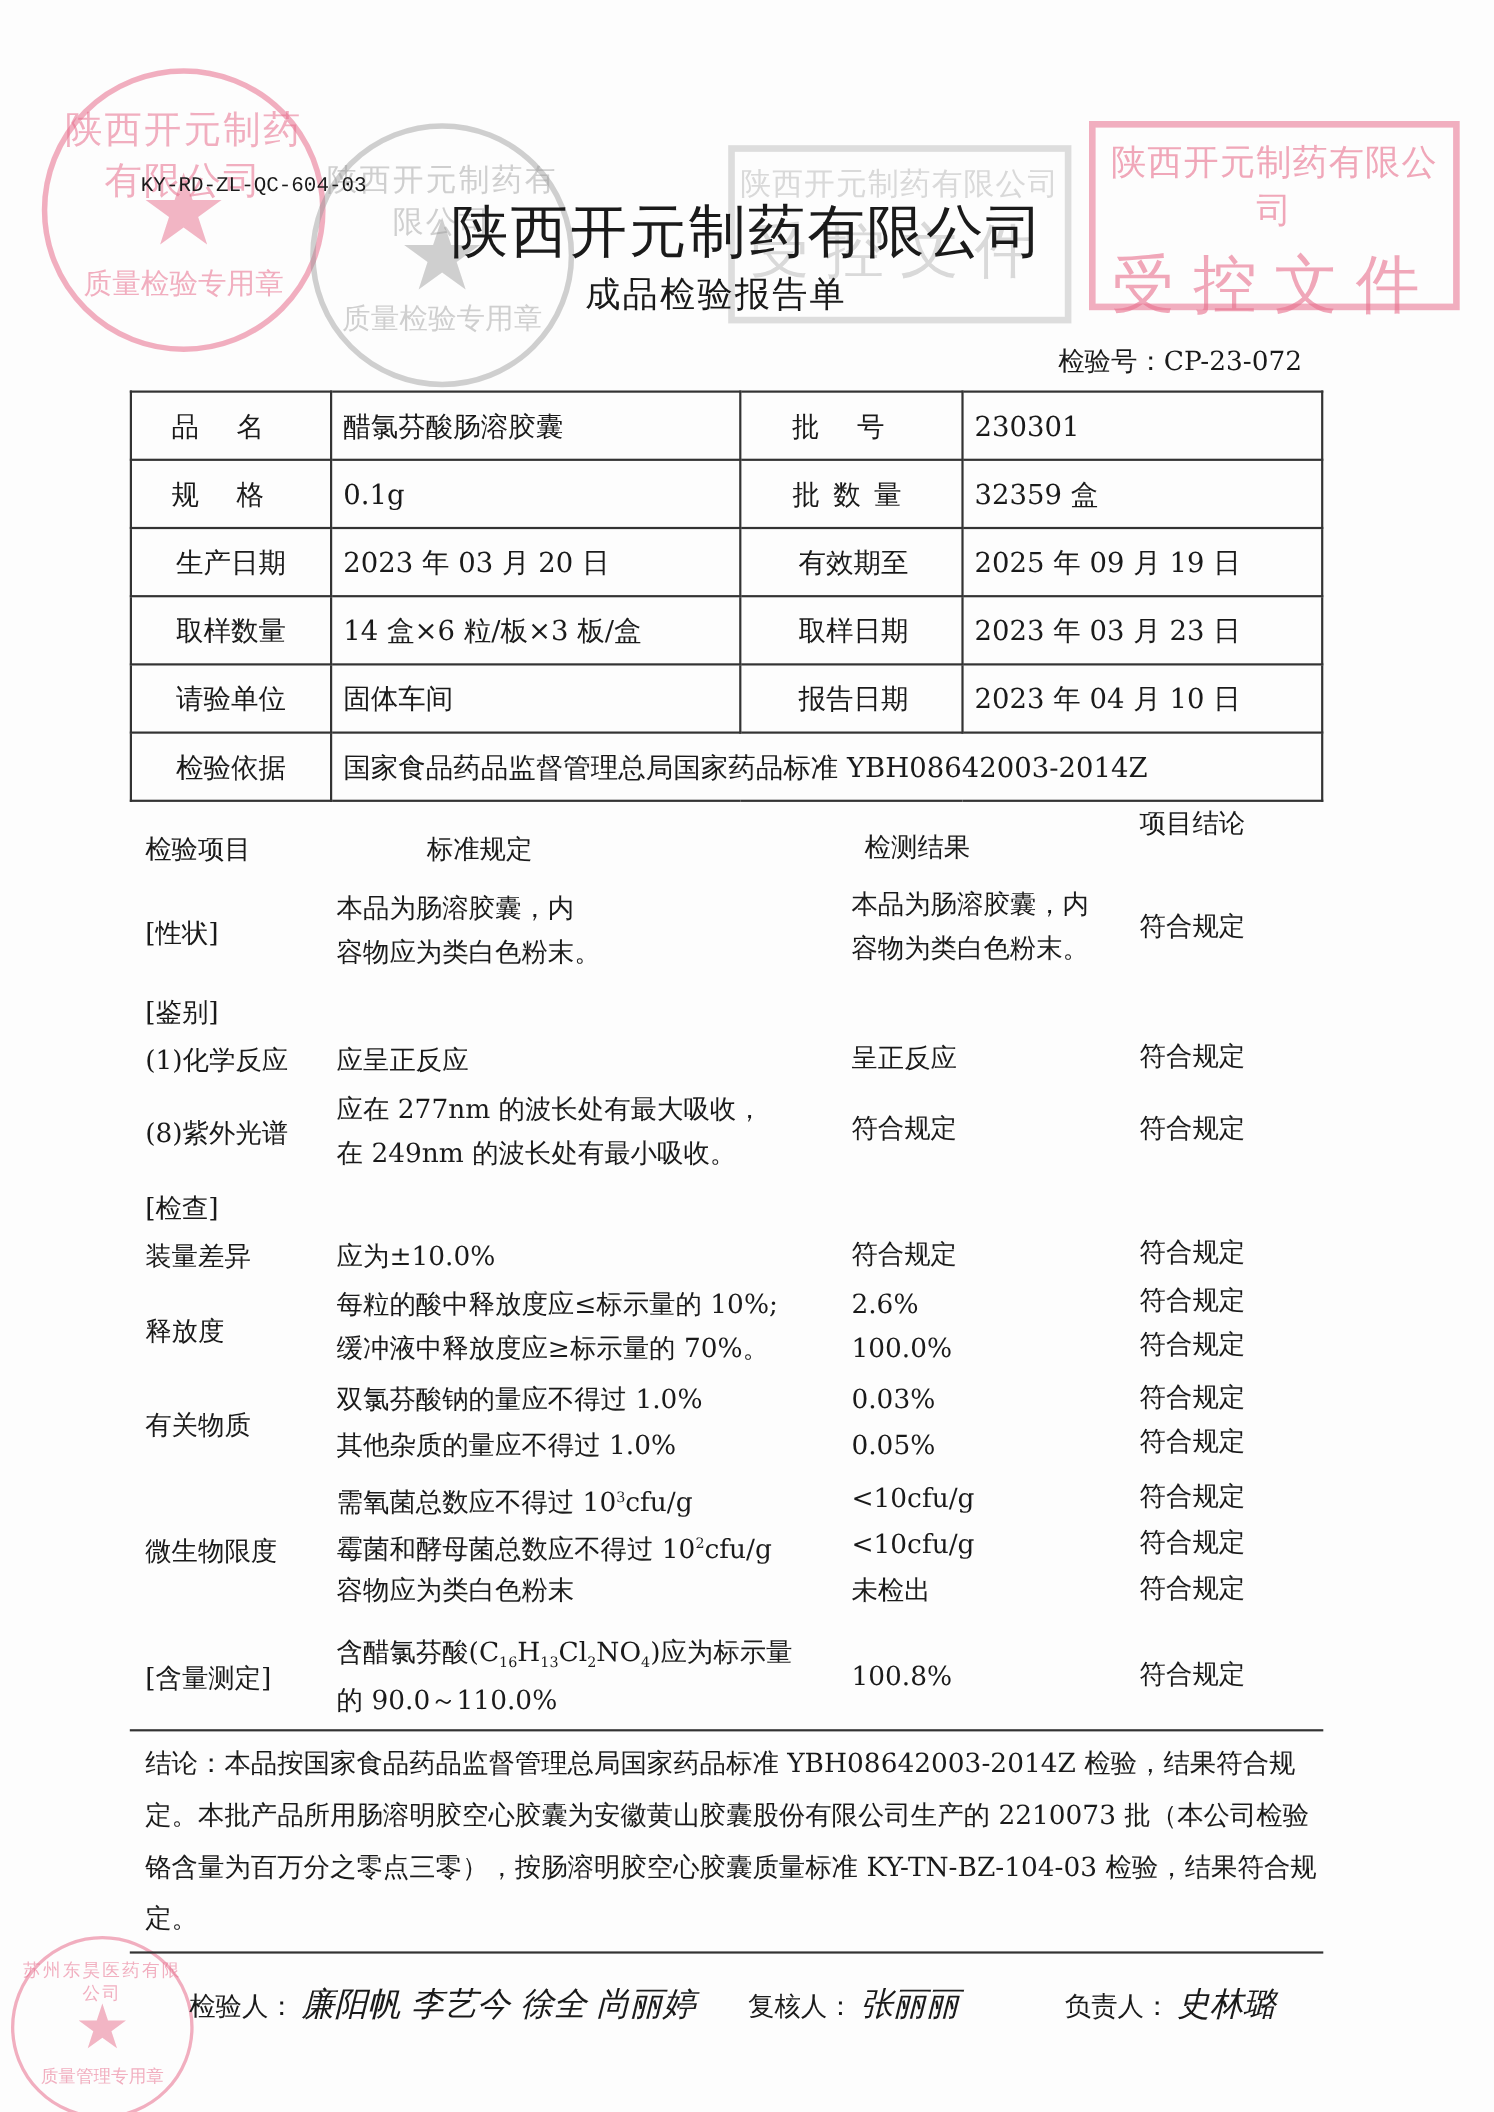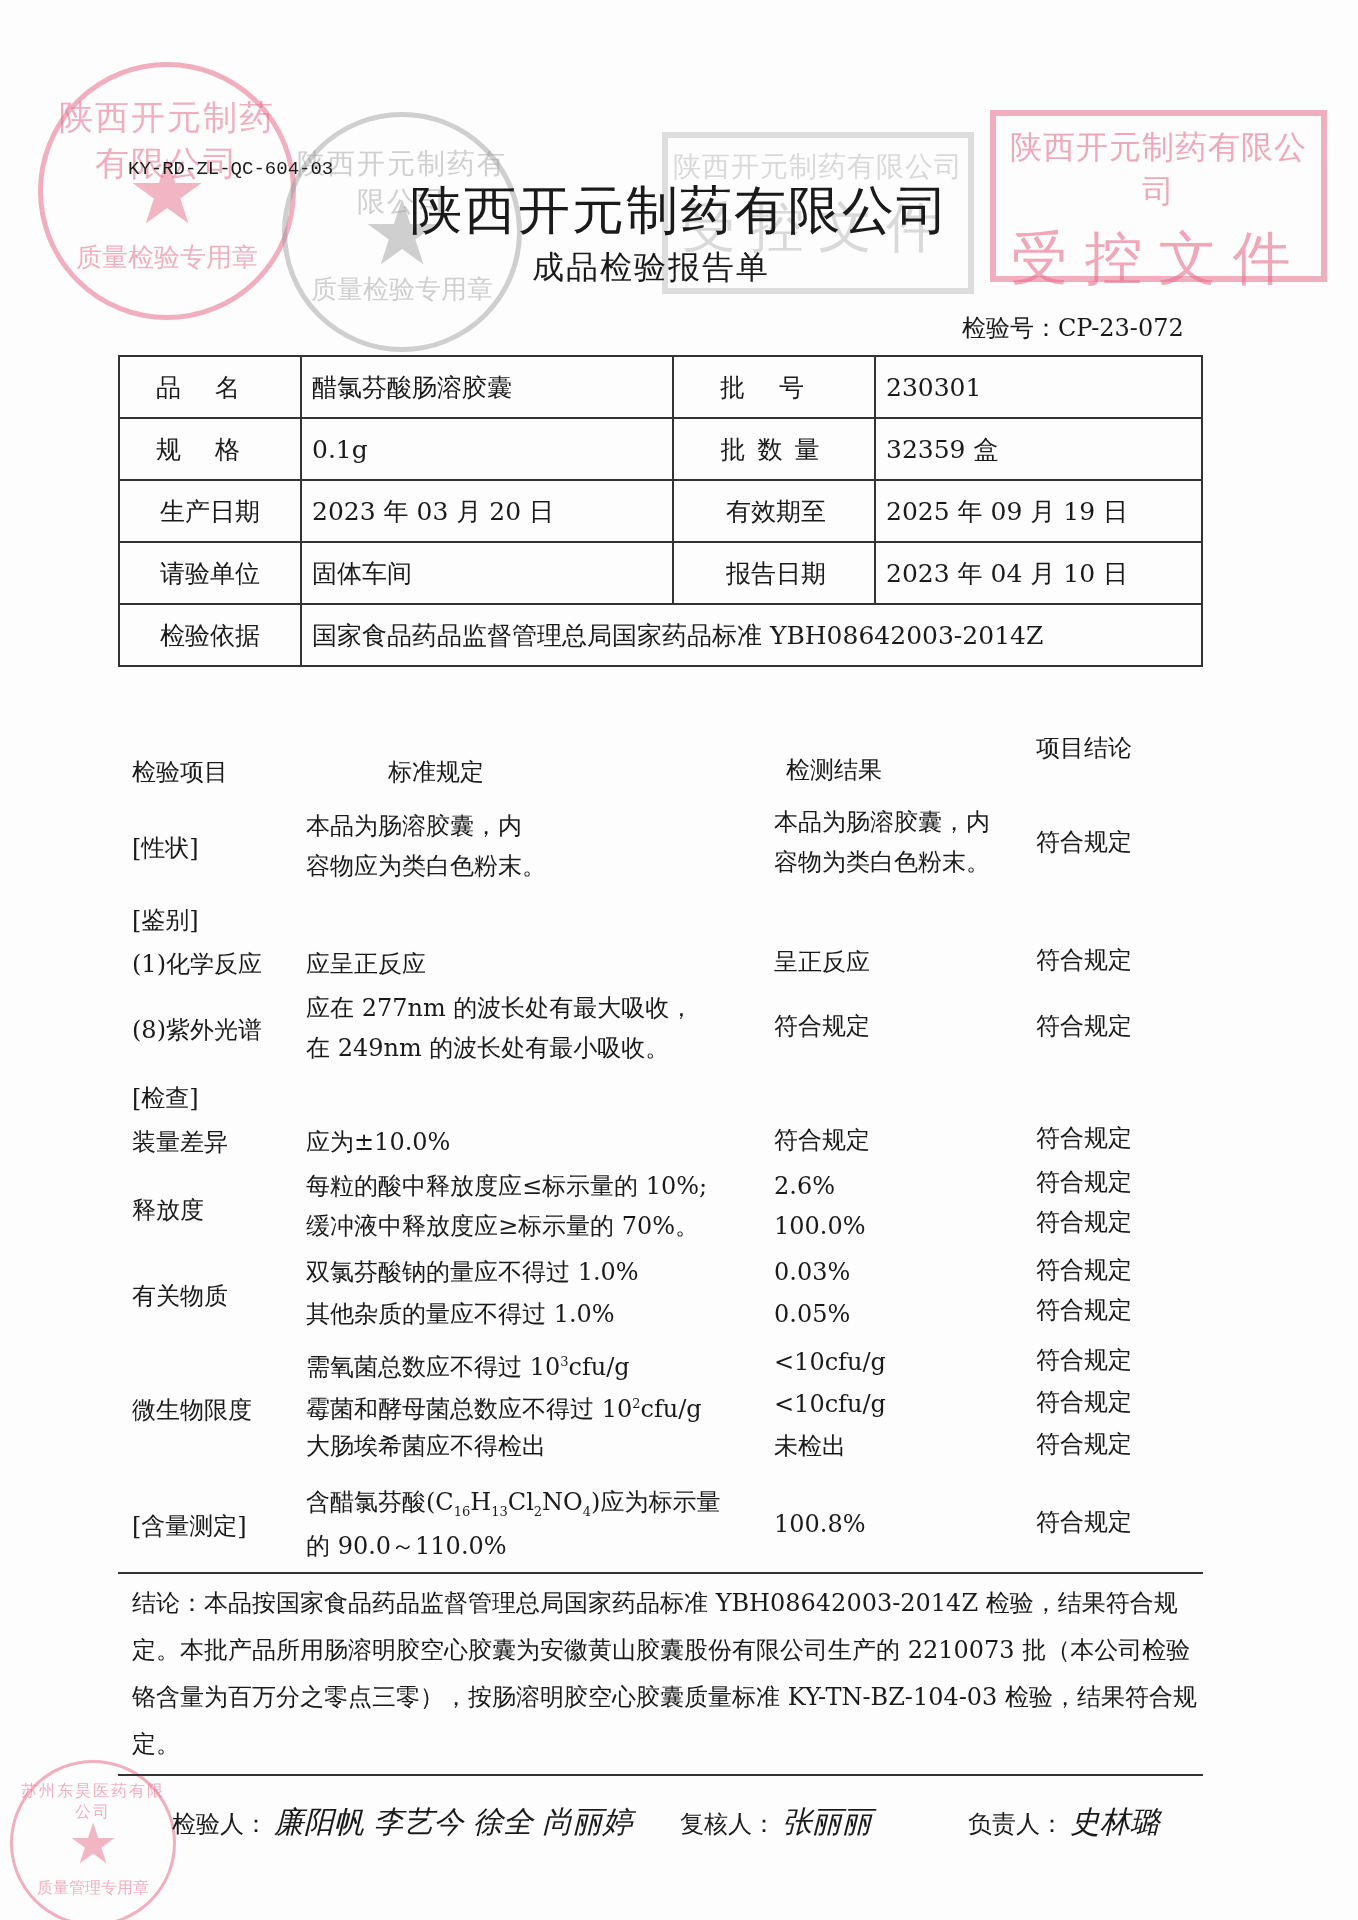--- a/index.html
+++ b/index.html
@@ -113,20 +113,26 @@
     <td class="lbl2" style="letter-spacing:12px">批数量</td>
     <td>32359 盒</td>
   </tr>
   <tr>
     <td class="lbl">生产日期</td>
     <td class="val">2023 年 03 月 20 日</td>
     <td class="lbl2">有效期至</td>
     <td>2025 年 09 月 19 日</td>
   </tr>
   <tr>
+    <td class="lbl">取样数量</td>
+    <td class="val">14 盒×6 粒/板×3 板/盒</td>
+    <td class="lbl2">取样日期</td>
+    <td>2023 年 03 月 23 日</td>
+  </tr>
+  <tr>
     <td class="lbl">请验单位</td>
     <td class="val">固体车间</td>
     <td class="lbl2">报告日期</td>
     <td>2023 年 04 月 10 日</td>
   </tr>
   <tr>
     <td class="lbl">检验依据</td>
     <td colspan="3">国家食品药品监督管理总局国家药品标准 YBH08642003-2014Z</td>
   </tr>
 </tbody>
@@ -178,21 +184,21 @@
 <div class="row c3" style="top:1294px">0.05%</div>
 <div class="row c4" style="top:1290px">符合规定</div>
 
 <div class="row c1" style="top:1390px">微生物限度</div>
 <div class="row c2" style="top:1342px"><span>需氧菌总数应不得过 10</span><sup>3</sup><span>cfu/g</span></div>
 <div class="row c3" style="top:1342px">&lt;10cfu/g</div>
 <div class="row c4" style="top:1340px">符合规定</div>
 <div class="row c2" style="top:1384px"><span>霉菌和酵母菌总数应不得过 10</span><sup>2</sup><span>cfu/g</span></div>
 <div class="row c3" style="top:1384px">&lt;10cfu/g</div>
 <div class="row c4" style="top:1382px">符合规定</div>
-<div class="row c2" style="top:1426px">大肠埃希菌应不得检出</div>
+<div class="row c2" style="top:1426px">容物应为类白色粉末</div>
 <div class="row c3" style="top:1426px">未检出</div>
 <div class="row c4" style="top:1424px">符合规定</div>
 
 <div class="row c1" style="top:1506px">[含量测定]</div>
 <div class="row c2" style="top:1482px"><span>含醋氯芬酸(C</span><sub>16</sub><span>H</span><sub>13</sub><span>Cl</span><sub>2</sub><span>NO</span><sub>4</sub><span>)应为标示量</span></div>
 <div class="row c2" style="top:1526px">的 90.0～110.0%</div>
 <div class="row c3" style="top:1504px">100.8%</div>
 <div class="row c4" style="top:1502px">符合规定</div>
 
 <div class="hline" style="top:1572px"></div>

